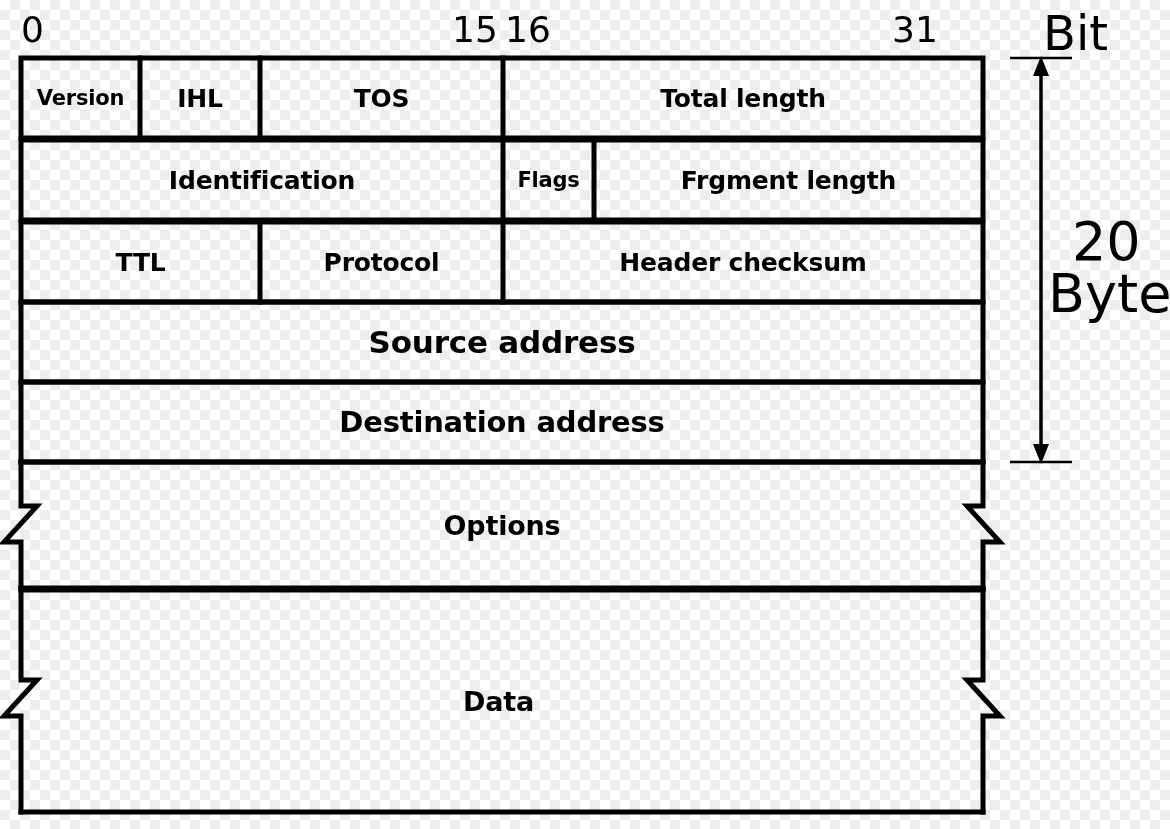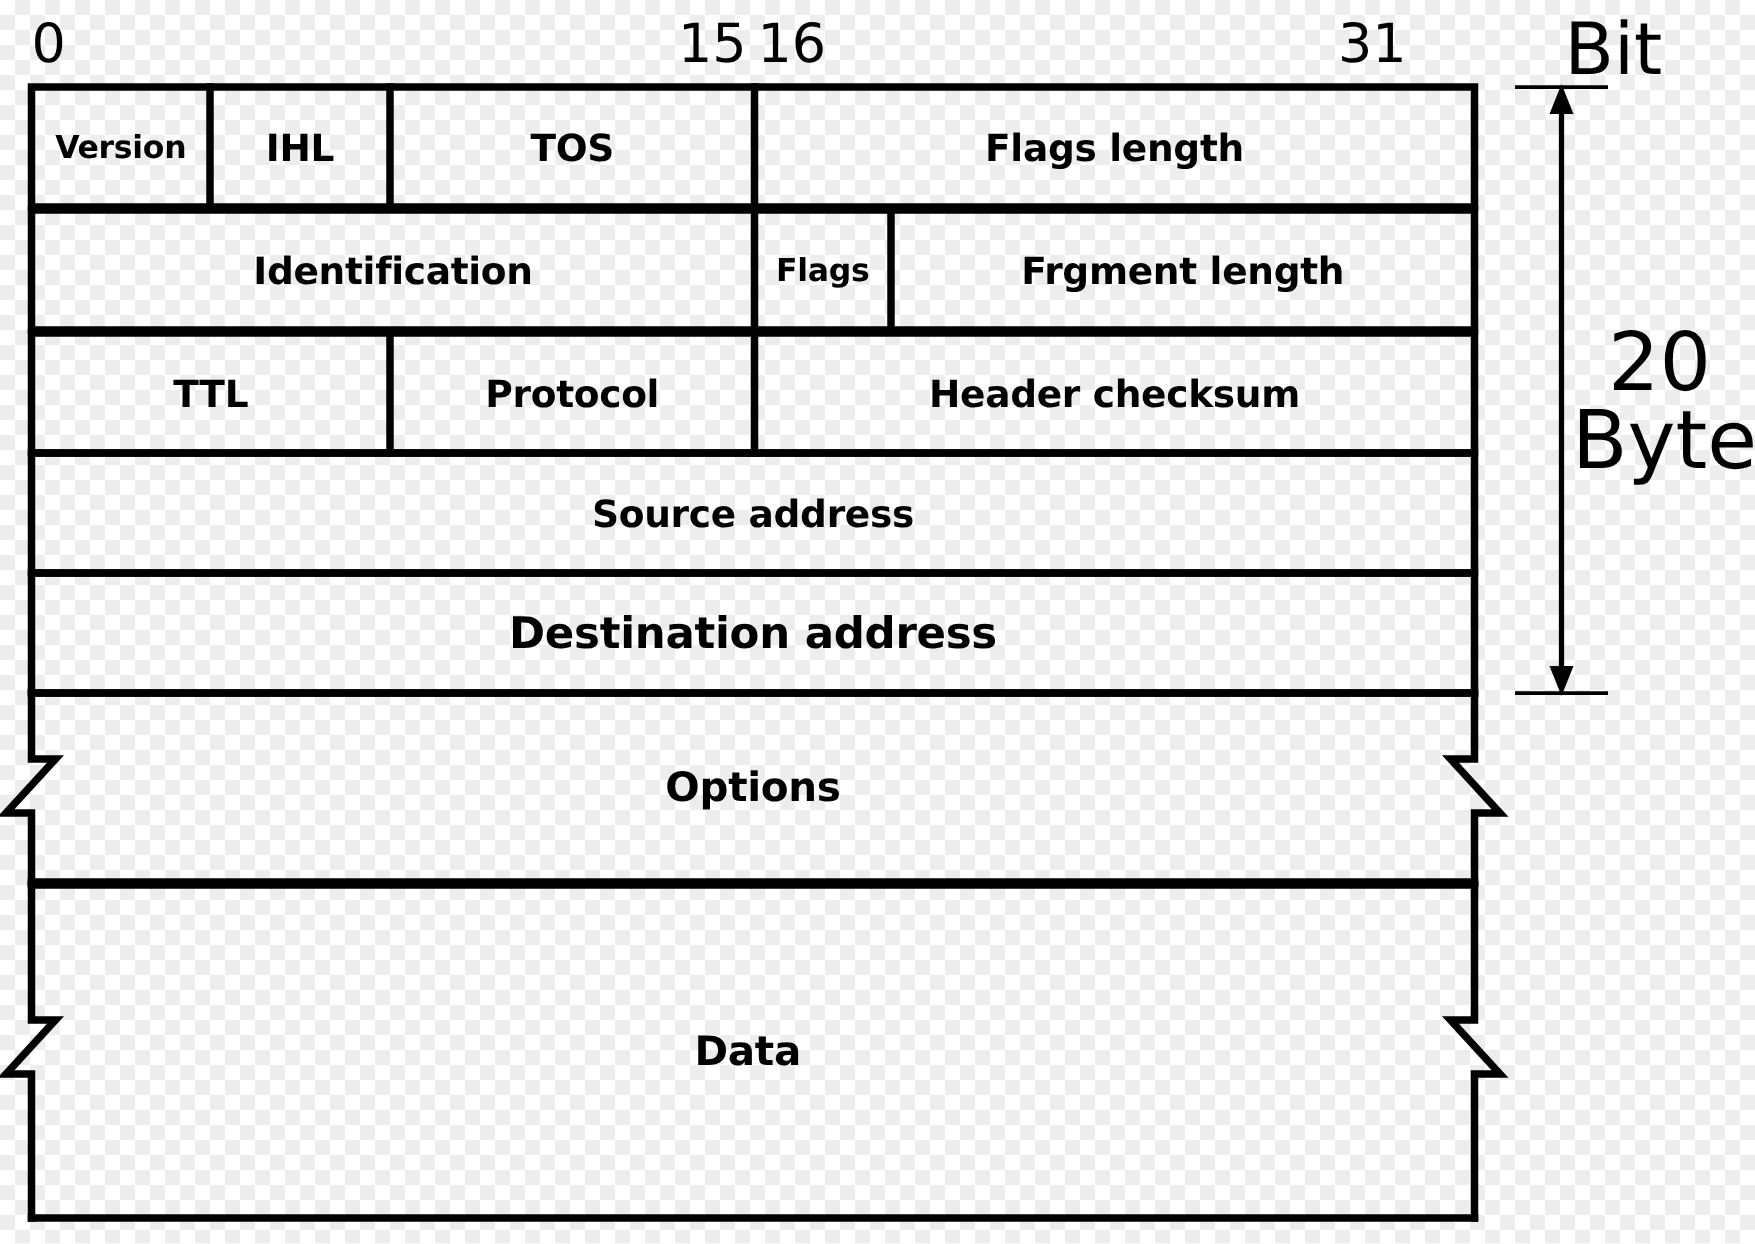--- a/index.html
+++ b/index.html
@@ -117,31 +117,31 @@
       <line x1="1010" y1="462" x2="1072" y2="462" stroke-width="2.5"></line>
       <line x1="1041" y1="66" x2="1041" y2="454" stroke-width="3.5"></line>
       <polygon points="1041,56 1033,76 1049,76" stroke="none"></polygon>
       <polygon points="1041,464 1033,444 1049,444" stroke="none"></polygon>
     </g>
   </svg>
 
   <div class="fieldlabel" style="left:21px; top:58px; width:119px; height:80px; font-size:21px;">Version</div>
   <div class="fieldlabel" style="left:140px; top:58px; width:120px; height:80px; font-size:25px;">IHL</div>
   <div class="fieldlabel" style="left:260px; top:58px; width:243px; height:80px; font-size:25px;">TOS</div>
-  <div class="fieldlabel" style="left:503px; top:58px; width:480px; height:80px; font-size:25px;">Flags length</div>
+  <div class="fieldlabel" style="left:503px; top:58px; width:480px; height:80px; font-size:25px;">Total length</div>
 
   <div class="fieldlabel" style="left:21px; top:140px; width:482px; height:80px; font-size:25px;">Identification</div>
   <div class="fieldlabel" style="left:503px; top:140px; width:91px; height:80px; font-size:21px;">Flags</div>
   <div class="fieldlabel" style="left:594px; top:140px; width:389px; height:80px; font-size:25px;">Frgment length</div>
 
   <div class="fieldlabel" style="left:21px; top:222px; width:239px; height:80px; font-size:25px;">TTL</div>
   <div class="fieldlabel" style="left:260px; top:222px; width:243px; height:80px; font-size:25px;">Protocol</div>
   <div class="fieldlabel" style="left:503px; top:222px; width:480px; height:80px; font-size:25px;">Header checksum</div>
 
-  <div class="fieldlabel" style="left:21px; top:302px; width:962px; height:80px; font-size:25px;">Source address</div>
+  <div class="fieldlabel" style="left:21px; top:302px; width:962px; height:80px; font-size:31px;">Source address</div>
 
   <div class="fieldlabel" style="left:21px; top:382px; width:962px; height:80px; font-size:29px;">Destination address</div>
 
   <div class="fieldlabel" style="left:21px; top:462px; width:962px; height:126px; font-size:27px;">Options</div>
 
   <div class="fieldlabel" style="left:21px; top:590px; width:955px; height:222px; font-size:27px;">Data</div>
 
 </div>
 
 </body></html>

